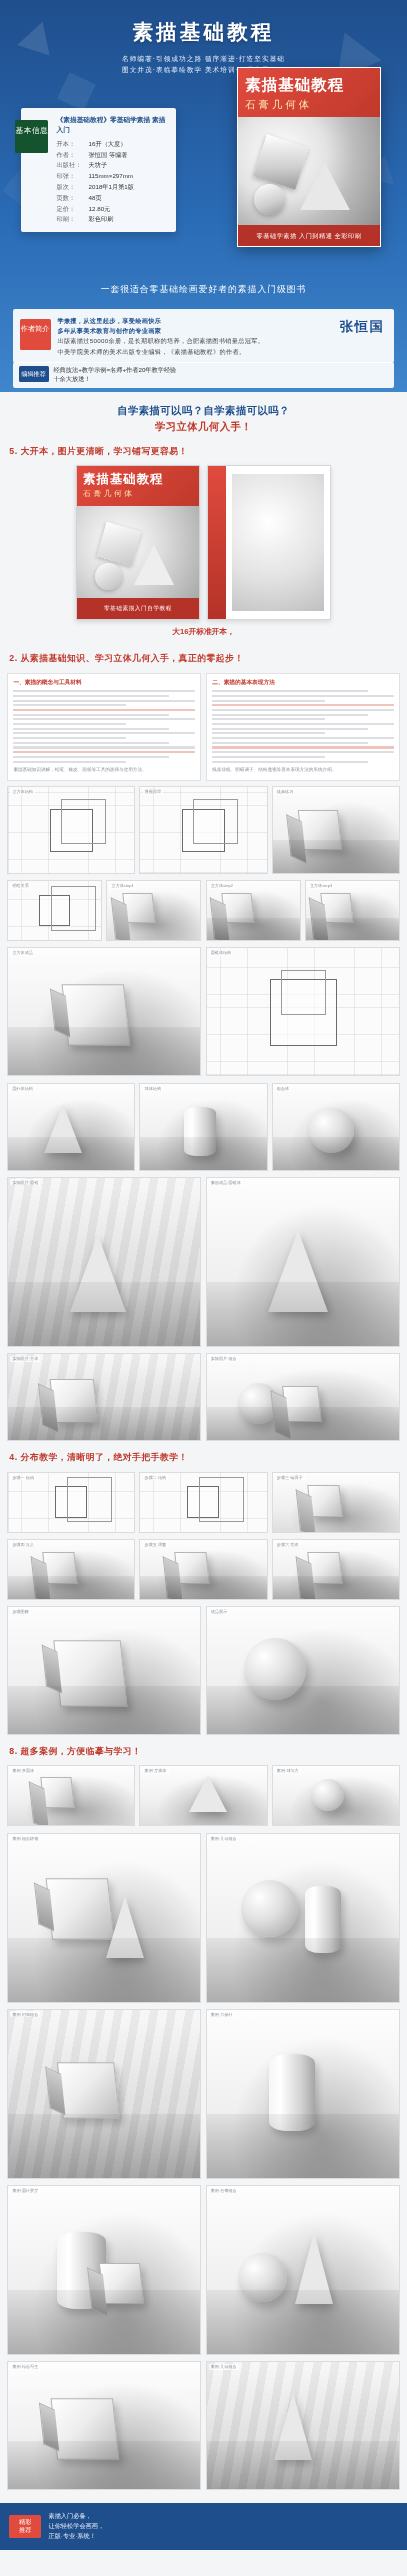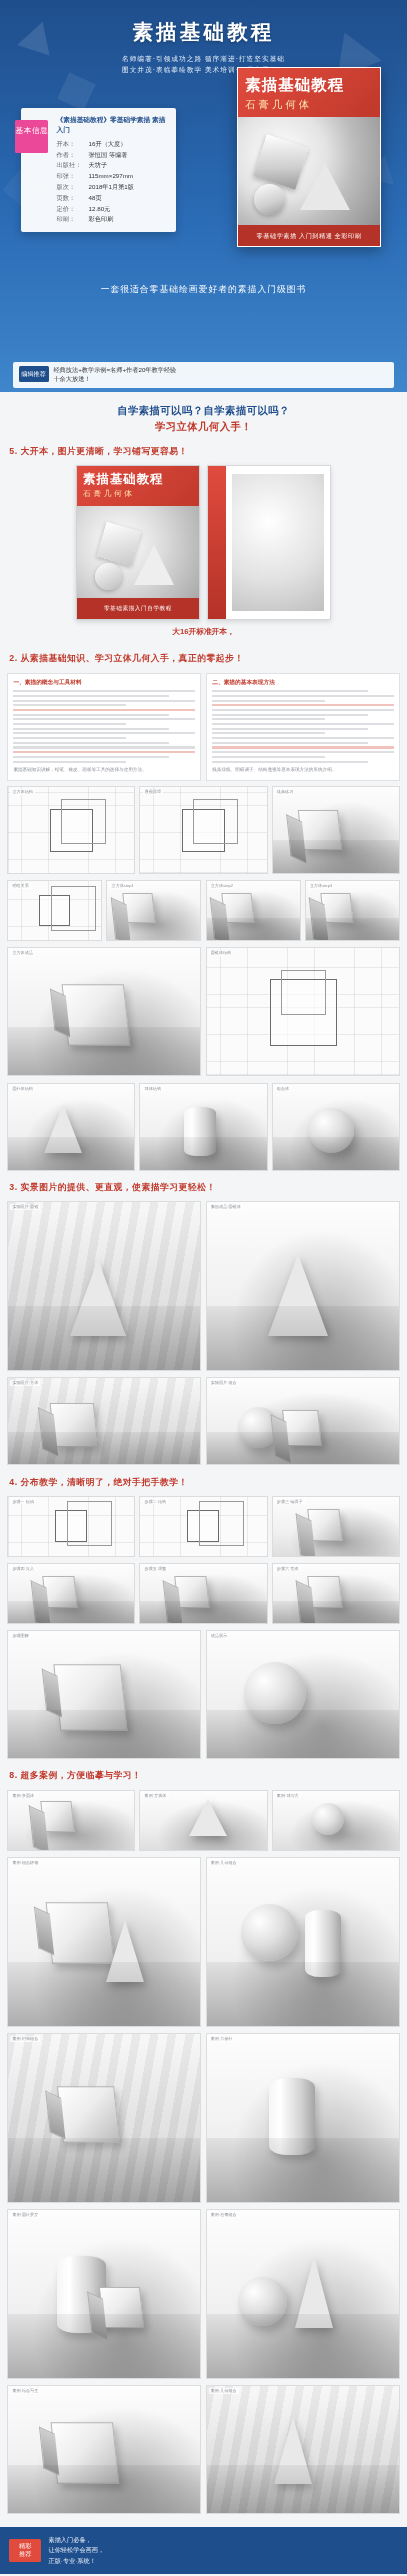--- a/index.html
+++ b/index.html
@@ -119,21 +119,21 @@
     border-radius: 2.1px;
     padding: 7.2px 7.2px 7.2px 36px;
     box-shadow: 0 3.1px 9.3px rgba(0,0,0,.2);
   }
   .info-tag {
     position: absolute;
     left: -5.2px;
     top: 12.4px;
     width: 33px;
     height: 33px;
-    background: #ec4899;
+    background: #14532d;
     color: #fff;
     font-size: 7.7px;
     line-height: 10.3px;
     text-align: center;
     padding-top: 5.7px;
     border-radius: 1.5px;
     letter-spacing: 0.5px;
   }
   .info-row { font-size: 6.2px; color: #333; line-height: 10.8px; display: flex; }
   .info-row .k { width: 32px; color: #666; flex: none; }
@@ -444,20 +444,28 @@
         <span class="v">12.80元</span>
       </div>
       <div class="info-row">
         <span class="k">印刷：</span>
         <span class="v">彩色印刷</span>
       </div>
     </div>
 
     <div class="hero-banner">一套很适合零基础绘画爱好者的素描入门级图书</div>
 
+    <div class="author-block">
+      <div class="author-tag">作者简介</div>
+      <div class="author-name">张恒国</div>
+      <div class="author-line strong">学兼擅，从这里起步，享受绘画快乐</div>
+      <div class="author-line strong">多年从事美术教育与创作的专业画家</div>
+      <div class="author-line">出版素描过50000余册，是长期职称的培养，合肥素描图书销量总冠军。</div>
+      <div class="author-line">中美学院美术师的美术出版专业编辑，《素描基础教程》的作者。</div>
+    </div>
 
     <div class="recommend-bar">
       <div class="rec-tag">编辑推荐</div>
       <div class="rec-text">经典技法+教学示例=名师+作者20年教学经验</div>
       <div class="rec-text">十余大放送！</div>
     </div>
   </div>
 
   <div class="sec">
     <div class="sec-q">
@@ -619,21 +627,20 @@
       <div class="ph mid">
         <span class="draw"></span>
         <span class="sphere" style="left:36px; top:24px; width:45px; height:45px;"></span>
         <span class="shadow-floor"></span>
         <span class="ptag">组合体</span>
       </div>
     </div>
   </div>
 
   <div class="sec">
-    <div class="sec-h">3. 实景图片的提供、更直观，使素描学习更轻松！</div>
 
     <div class="grid g2">
       <div class="ph big">
         <span class="drape"></span>
         <span class="cone" style="left:62px; top:57px; border-left-width:28px; border-right-width:28px; border-bottom-width:77px;"></span>
         <span class="shadow-floor"></span>
         <span class="ptag">实物照片·圆锥</span>
       </div>
       <div class="ph big">
         <span class="draw"></span>

